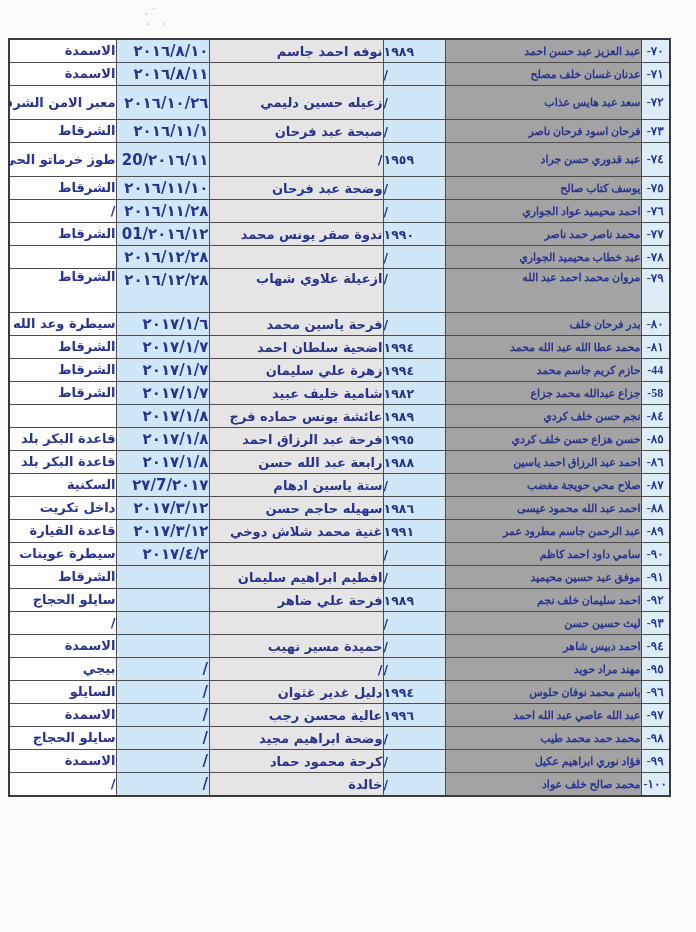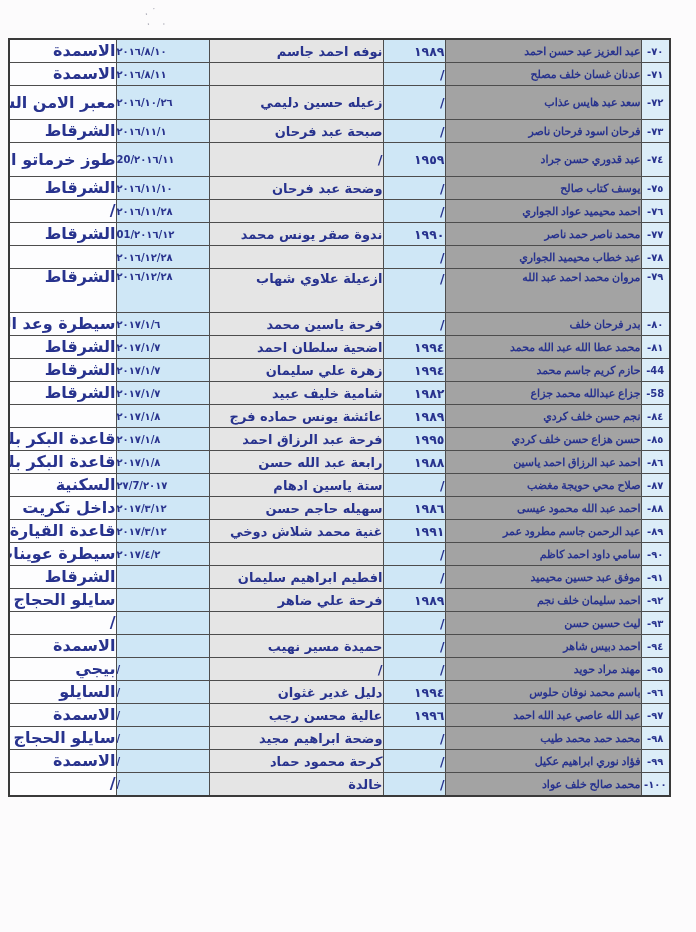--- a/index.html
+++ b/index.html
@@ -26,41 +26,41 @@
     height:22px;
     color:var(--ink,#28338e);
     font-weight:bold;
     vertical-align:middle;
     overflow:hidden;
     white-space:nowrap;
   }
   tr.vtop td{vertical-align:top;padding-top:2px;}
   td.c-num{
     background:var(--blue-lt,#dcedf8);
-    font-size:10px;text-align:center;
+    font-size:12px;text-align:center;font-family:Liberation Serif, serif;
   }
   td.c-n1{
     background:#a3a3a3;
     font-size:11px;text-align:right;padding-right:7px;padding-left:2px;font-family:Liberation Serif, serif;
   }
   td.c-yr{
     background:var(--blue,#cfe7f6);
-    font-size:12.5px;text-align:right;
+    font-size:12.5px;text-align:left;
   }
   td.c-n2{
     background:#e5e5e5;
     font-size:13px;text-align:right;padding-right:14px;padding-left:2px;
   }
   td.c-dt{
     background:var(--blue,#cfe7f6);
-    font-size:10px;text-align:left;letter-spacing:.5px;
+    font-size:15px;text-align:right;letter-spacing:.5px;
   }
   td.c-loc{
     background:#fdfdfe;
-    font-size:16px;padding-right:6px;padding-left:3px;
+    font-size:13px;padding-right:6px;padding-left:3px;
     white-space:pre-line;line-height:12px;
   }
 </style>
 </head>
 <body>
 
 <div class="page">
 
   <div class="pen-marks"><span>·˙</span><br><span>· .</span></div>
 

